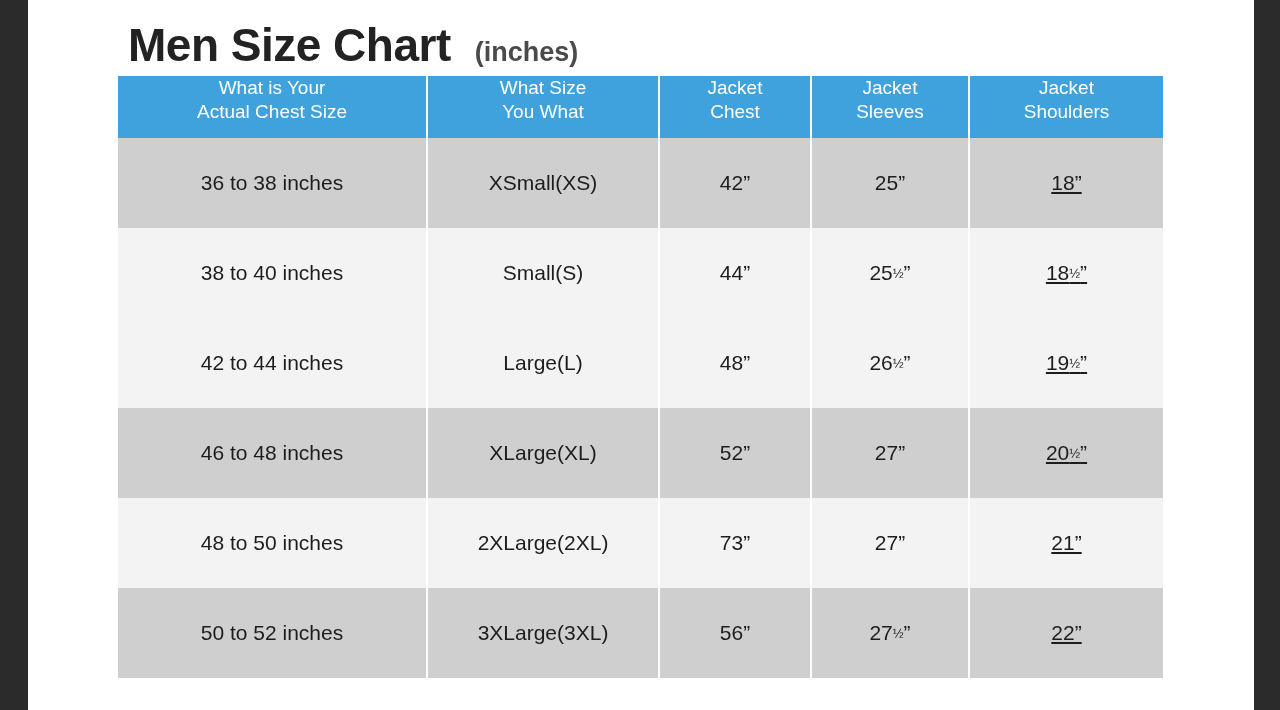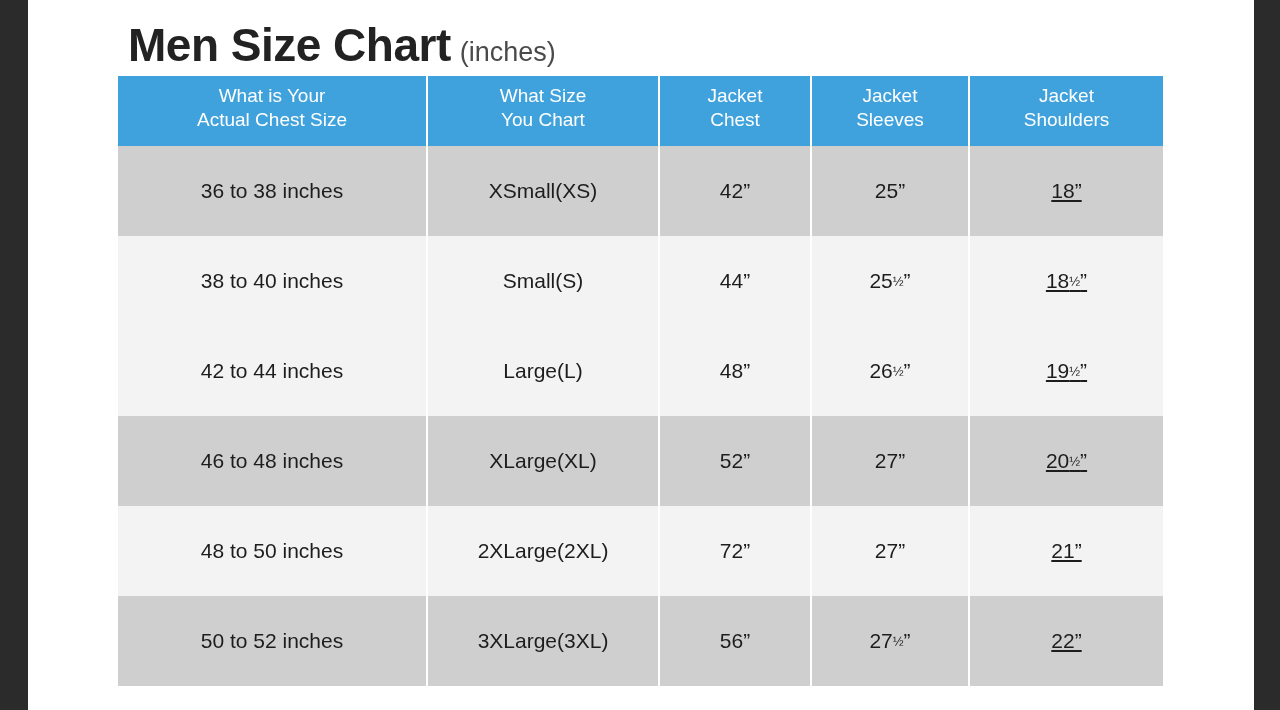--- a/index.html
+++ b/index.html
@@ -58,40 +58,40 @@
   }
   .title-main {
     font-size: 46px;
     font-weight: bold;
     color: #222222;
     letter-spacing: -0.5px;
   }
   .title-sub {
     font-size: 27px;
     color: #4a4a4a;
-    margin-left: 9px;
-    font-weight: normal;
+    margin-left: 24px;
+    font-weight: bold;
   }
   table.size-chart {
     position: absolute;
     left: 90px;
     top: 76px;
     width: 1045px;
     border-collapse: separate;
     border-spacing: 0;
     table-layout: fixed;
   }
   table.size-chart th {
     background: #3fa2dd;
     color: #ffffff;
     font-weight: normal;
     font-size: 19px;
     line-height: 1.28;
     text-align: center;
-    padding: 8px 4px 13px 4px;
+    padding: 0 4px 13px 4px;
     vertical-align: middle;
     border-right: 2px solid #ffffff;
   }
   table.size-chart th:last-child { border-right: none; }
   table.size-chart td {
     text-align: center;
     font-size: 21px;
     color: #1d1d1d;
     height: 90px;
     vertical-align: middle;
@@ -136,21 +136,21 @@
           <col class="col-5">
       </colgroup>
       <thead>
         <tr>
           <th>
             <div>What is Your</div>
             <div>Actual Chest Size</div>
           </th>
           <th>
             <div>What Size</div>
-            <div>You Chart</div>
+            <div>You What</div>
           </th>
           <th>
             <div>Jacket</div>
             <div>Chest</div>
           </th>
           <th>
             <div>Jacket</div>
             <div>Sleeves</div>
           </th>
           <th>
@@ -184,21 +184,21 @@
         <tr class="band-dark">
           <td>46 to 48 inches</td>
           <td>XLarge(XL)</td>
           <td>52”</td>
           <td>27”</td>
           <td>20<span class="frac">½</span>”</td>
         </tr>
         <tr class="band-light">
           <td>48 to 50 inches</td>
           <td>2XLarge(2XL)</td>
-          <td>72”</td>
+          <td>73”</td>
           <td>27”</td>
           <td>21”</td>
         </tr>
         <tr class="band-dark">
           <td>50 to 52 inches</td>
           <td>3XLarge(3XL)</td>
           <td>56”</td>
           <td>27<span class="frac">½</span>”</td>
           <td>22”</td>
         </tr>

